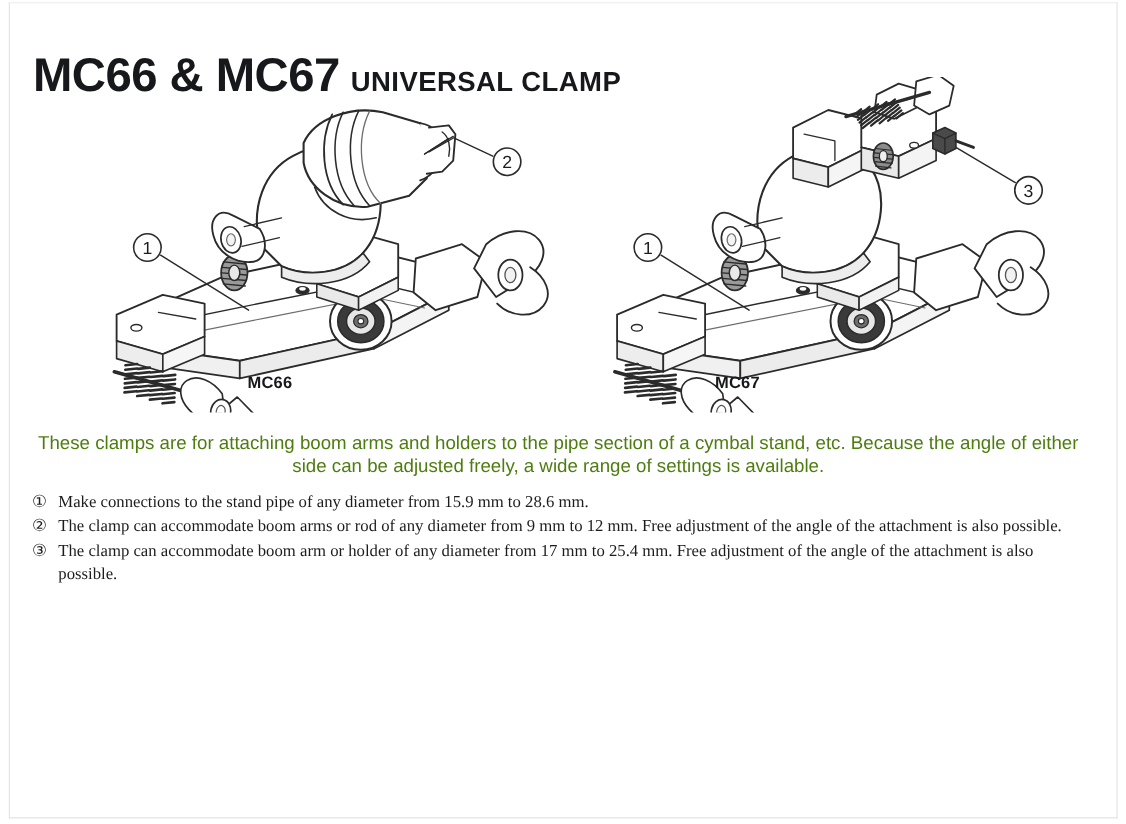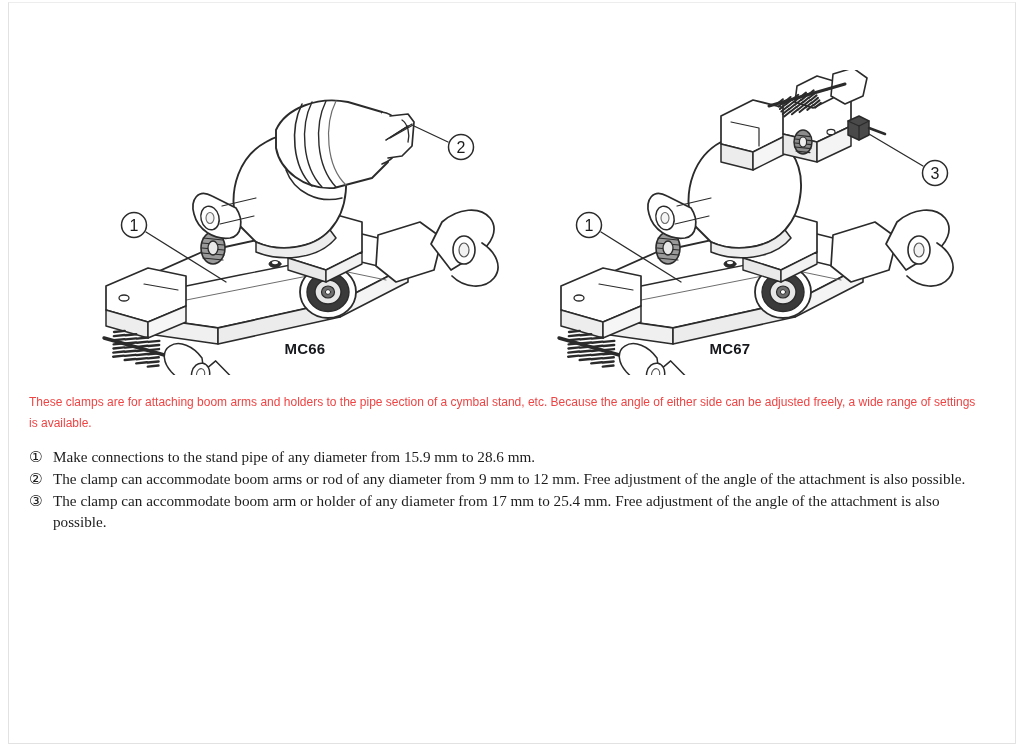--- a/index.html
+++ b/index.html
@@ -76,39 +76,38 @@
   #figure-mc67 { left: 545px; }
   .figure svg { display: block; width: 430px; height: 305px; }
 
   .caption {
     position: absolute;
     top: 340px;
     font-size: 15px;
     font-weight: 700;
     color: #17181c;
     letter-spacing: 0.2px;
-    text-align: center;
     width: 160px;
   }
   #caption-mc66 { left: 225px; }
   #caption-mc67 { left: 650px; }
 
   
   #body-copy {
     position: absolute;
     left: 29px;
     top: 392px;
     width: 957px;
   }
   #intro {
-    font-size: 12px;
+    font-size: 17px;
     line-height: 21px;
-    color: #ef4444;
+    color: #4d7c0f;
     margin: 0 0 12px 0;
-    text-align: left;
+    text-align: center;
   }
   .note {
     position: relative;
     font-size: 15.2px;
     line-height: 21px;
     color: #1c1c1c;
     margin: 0 0 1px 0;
     padding-left: 24px;
   }
   .note .marker {
@@ -123,20 +122,23 @@
   }
   .note .note-text { display: block; font-family: Liberation Serif, serif; }
 </style>
 </head>
 <body>
 
 <div id="page">
 
   <div id="page-frame"></div>
 
+  <h1 id="heading">
+    <span class="model">MC66 &amp; MC67</span><span class="subtitle">UNIVERSAL CLAMP</span>
+  </h1>
 
   <div id="figures">
 
     <div class="figure" id="figure-mc66">
       <svg viewBox="0 0 430 305" xmlns="http://www.w3.org/2000/svg">
         <defs>
           <g id="wingnut66">
             <path d="M0,0 c-11,-10 -26,-13 -34,-5 c-7,7 -3,18 7,25 l18,12 l14,-18 z" fill="#ffffff" stroke="#2b2b2b" stroke-width="1.5" stroke-linejoin="round"></path>
             <path d="M5,32 c11,10 26,13 34,5 c7,-7 3,-18 -7,-25 l-18,-12 l-14,18 z" fill="#ffffff" stroke="#2b2b2b" stroke-width="1.5" stroke-linejoin="round"></path>
             <ellipse cx="2" cy="16" rx="9" ry="11" fill="#ffffff" stroke="#2b2b2b" stroke-width="1.5"></ellipse>

